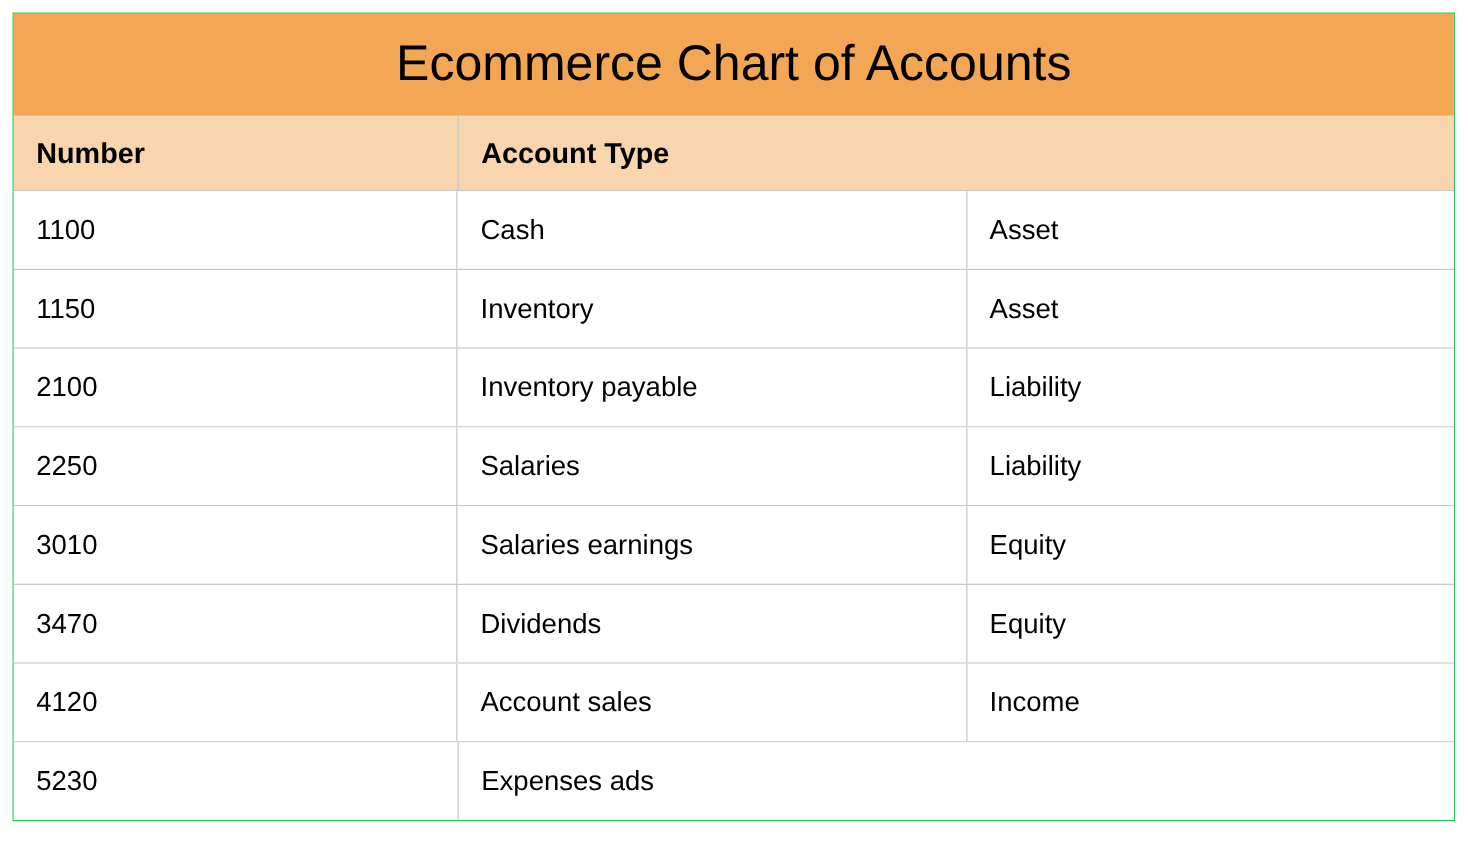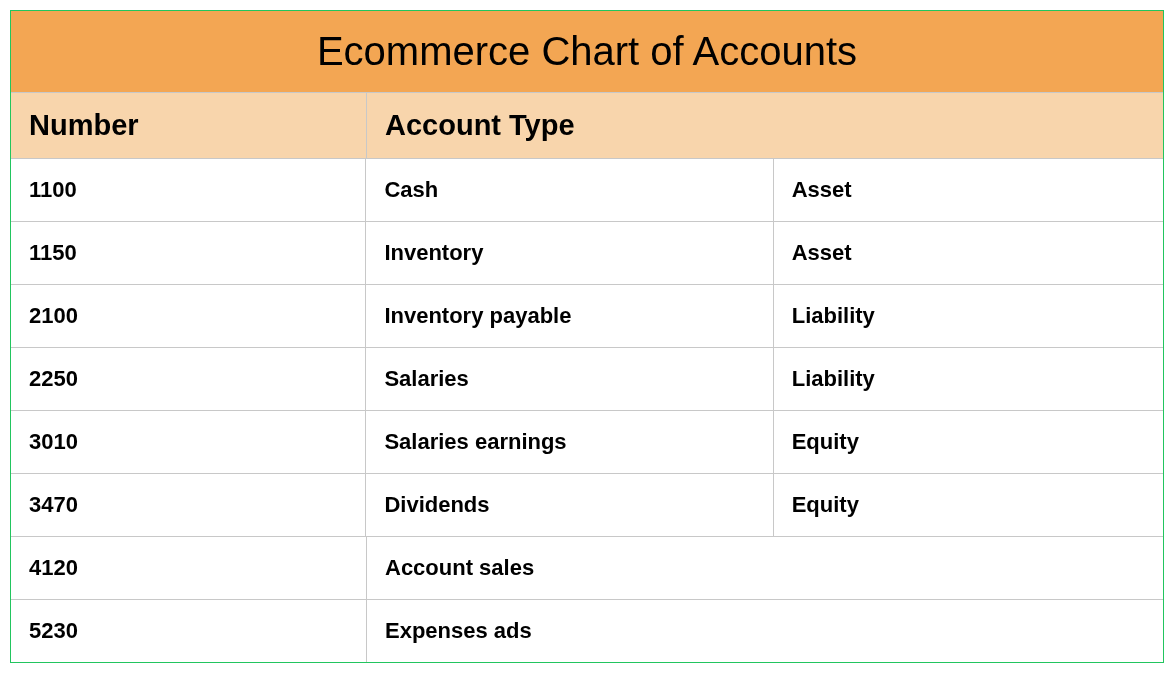--- a/index.html
+++ b/index.html
@@ -26,40 +26,40 @@
       color: #000;
       border-bottom: 1px solid #c8c8c8;
     }
     .header-row {
       display: flex;
       background: #f8d5ac;
       border-bottom: 1px solid #c8c8c8;
     }
     .header-cell {
       padding: 16px 18px;
-      font-size: 29px;
+      font-size: 23px;
       font-weight: bold;
       color: #000;
       border-right: 1px solid #c8c8c8;
     }
     .header-cell:last-child {
       border-right: none;
     }
     .data-row {
       display: flex;
       background: #ffffff;
       border-bottom: 1px solid #c8c8c8;
     }
     .data-row:last-child {
       border-bottom: none;
     }
     .data-cell {
       padding: 18px 18px;
       font-size: 22px;
-      font-weight: 700;
+      font-weight: 400;
       color: #000;
       border-right: 1px solid #c8c8c8;
     }
     .data-cell:last-child {
       border-right: none;
     }
     .col-number {
       width: 356px;
     }
     .col-desc {
@@ -105,19 +105,20 @@
         <div class="data-cell col-type">Equity</div>
       </div>
       <div class="data-row">
         <div class="data-cell col-number">3470</div>
         <div class="data-cell col-desc">Dividends</div>
         <div class="data-cell col-type">Equity</div>
       </div>
       <div class="data-row">
         <div class="data-cell col-number">4120</div>
         <div class="data-cell col-desc">Account sales</div>
+        <div class="data-cell col-type">Income</div>
       </div>
       <div class="data-row">
         <div class="data-cell col-number">5230</div>
         <div class="data-cell col-desc">Expenses ads</div>
       </div>
     </div>
 </div>
 
 </body></html>

